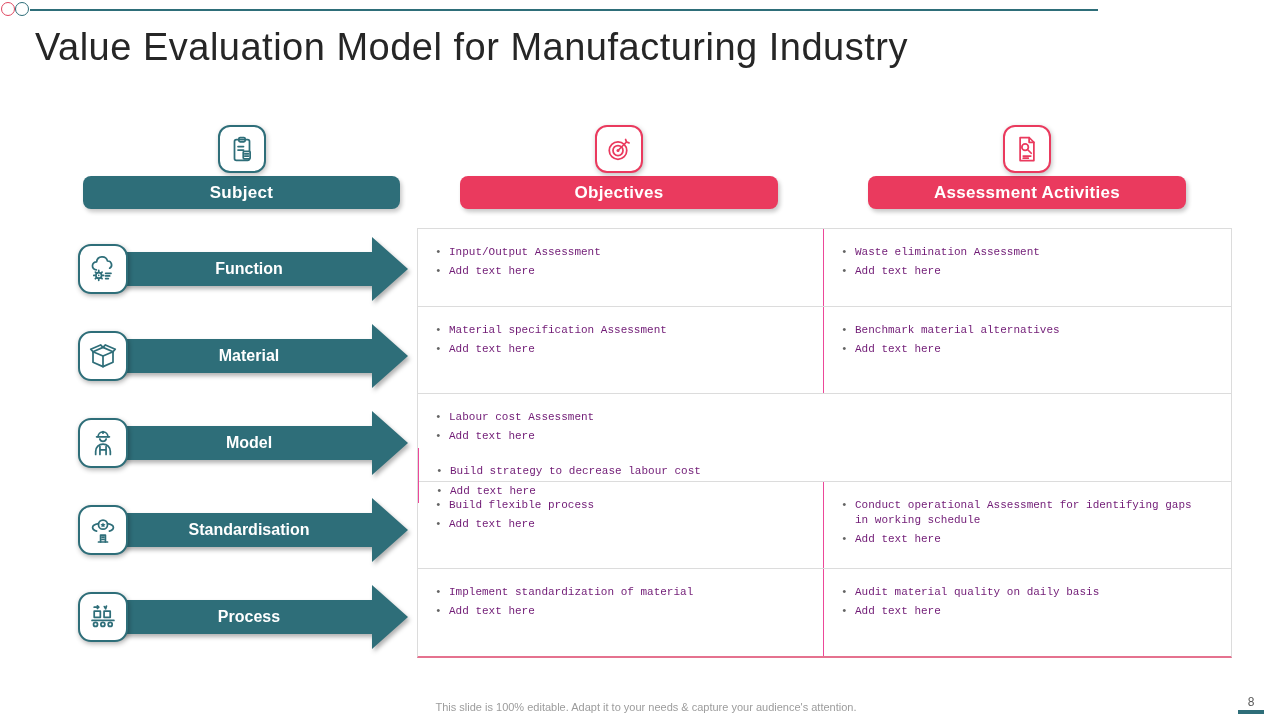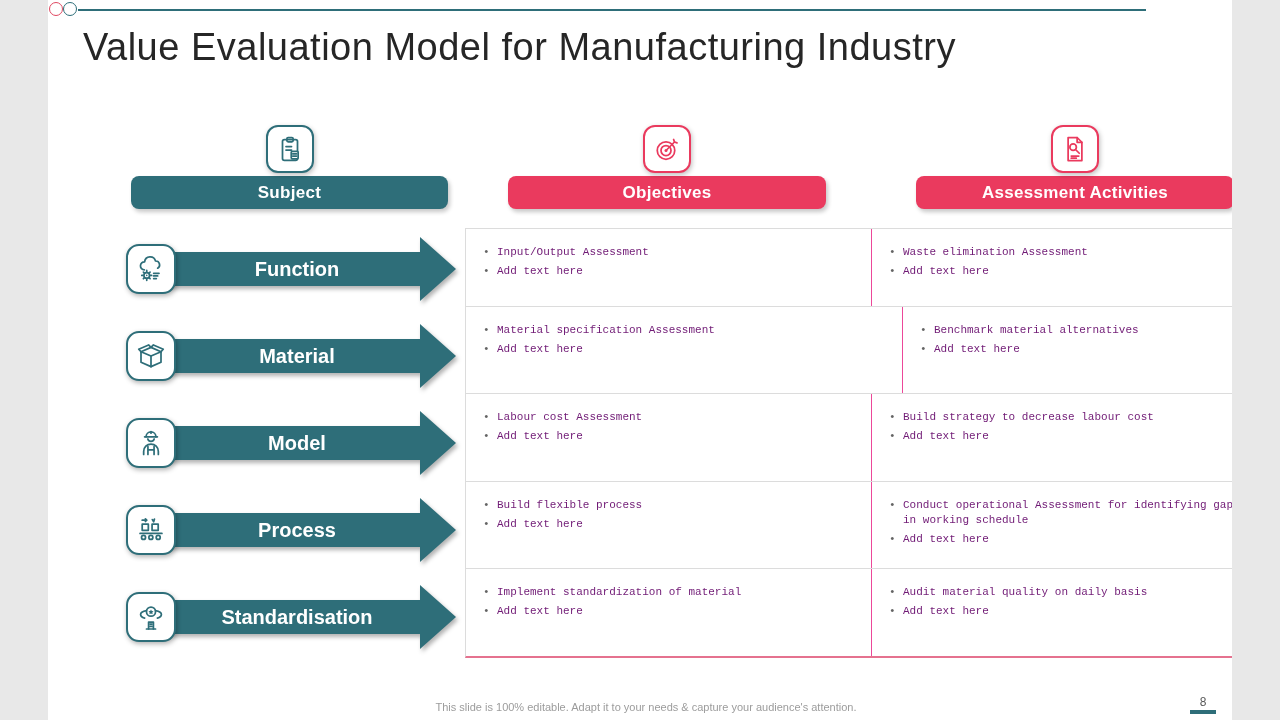--- a/index.html
+++ b/index.html
@@ -1,18 +1,18 @@
 <!DOCTYPE html>
 <html><head>
 <meta charset="utf-8">
 <style>
   * { box-sizing: border-box; }
   html,body { margin:0; padding:0; background:#e8e8e8; }
   .slide {
-    position:relative; width:1184px; height:720px; margin:0 auto;
+    position:relative; width:1280px; height:720px; margin:0 auto;
     background:#ffffff; overflow:hidden;
     font-family:"Liberation Sans", sans-serif;
   }
 
   
   .topline { position:absolute; left:30px; top:9px; width:1068px; height:2px; background:#2e6e79; }
   .deco-circle { position:absolute; top:2px; width:14px; height:14px; border-radius:50%; background:#fff; }
   .deco-circle.pink { left:1px; border:1.5px solid #e04861; }
   .deco-circle.teal { left:15px; border:1.5px solid #2e6e79; z-index:1; }
 
@@ -44,35 +44,35 @@
   .subject-row { display:flex; align-items:center; height:64px; margin-bottom:23px; }
   .subject-icon {
     flex:none; width:50px; height:50px; border:2px solid #2e6e79; border-radius:13px;
     background:#fff; color:#2e6e79; display:flex; align-items:center; justify-content:center;
     position:relative; z-index:2; box-shadow:1px 2px 5px rgba(0,0,0,0.3);
   }
   .arrow { flex:1; display:flex; align-items:center; margin-left:-12px;
            filter:drop-shadow(2px 3px 2px rgba(0,0,0,0.3)); }
   .arrow-body {
     flex:1; height:34px; background:#2e6e79; display:flex; align-items:center; justify-content:center;
-    color:#fff; font-weight:bold; font-size:20px; padding-left:10px;
+    color:#fff; font-weight:bold; font-size:16px; padding-left:10px;
   }
   .arrow-head { width:0; height:0; border-top:32px solid transparent;
                 border-bottom:32px solid transparent; border-left:36px solid #2e6e79; }
 
   
   .vtable {
     position:absolute; left:417px; top:228px; width:815px;
     border:1px solid #dcdcdc; border-bottom:2px solid #e5728f;
   }
   .trow { display:flex; }
   .trow + .trow { border-top:1px solid #dcdcdc; }
   .trow:nth-child(1) { height:77px; }
-  .trow:nth-child(2) { height:87px;gap:31px; }
-  .trow:nth-child(3) { height:88px; }
+  .trow:nth-child(2) { height:87px; }
+  .trow:nth-child(3) { height:88px;flex-direction:column; }
   .trow:nth-child(4) { height:87px; }
   .trow:nth-child(5) { height:88px; }
   .tcell { padding:16px 20px 0 14px; }
   .tcell.obj { width:405px; }
   .tcell.act { flex:1; border-left:1px solid #ec4899; }
   .tcell ul { list-style:none; margin:0; padding:0; }
   .tcell li {
     position:relative; padding-left:17px; margin-bottom:4px;
     color:#701a75; font-size:11px; line-height:1.38;font-family:Liberation Mono, monospace;
   }
@@ -199,58 +199,58 @@
         <div class="arrow-body">
             <span>Model</span>
           </div>
         <div class="arrow-head"></div>
       </div>
     </div>
 
     <div class="subject-row">
       <div class="subject-icon">
         <svg class="ico" width="32" height="32" viewBox="0 0 24 24" fill="none" stroke="currentColor" stroke-width="1.3" stroke-linecap="round" stroke-linejoin="round">
+          <circle cx="12" cy="8" r="3.4"></circle>
+          <path d="M12 6.3l.6 1.2 1.3.2-.9.9.2 1.3-1.2-.6-1.2.6.2-1.3-.9-.9 1.3-.2z" fill="currentColor" stroke="none"></path>
+          <path d="M8.6 7.2C6 7.6 4.2 8.8 4.2 10.2c0 1.2 1.2 2.2 3 2.6"></path>
+          <path d="M15.4 7.2c2.6.4 4.4 1.6 4.4 3 0 1.2-1.2 2.2-3 2.6"></path>
+          <path d="M10.2 21v-5.2h3.6V21"></path>
+          <path d="M8.6 21h6.8"></path>
+          <path d="M11.2 17.3h1.6M11.2 19.1h1.6"></path>
+        </svg>
+      </div>
+      <div class="arrow">
+        <div class="arrow-body">
+            <span>Standardisation</span>
+          </div>
+        <div class="arrow-head"></div>
+      </div>
+    </div>
+
+    <div class="subject-row">
+      <div class="subject-icon">
+        <svg class="ico" width="32" height="32" viewBox="0 0 24 24" fill="none" stroke="currentColor" stroke-width="1.3" stroke-linecap="round" stroke-linejoin="round">
           <path d="M5.4 4.6h3.4M8.8 4.6 7.8 3.6M8.8 4.6 7.8 5.6"></path>
           <path d="M13 4.2l1 1.6M14.6 3.8l-.6 2"></path>
           <rect x="5.4" y="7.6" width="4.6" height="4.6"></rect>
           <rect x="12.8" y="7.6" width="4.6" height="4.6"></rect>
           <path d="M3.8 14.6h16.4"></path>
           <circle cx="6.4" cy="17.6" r="1.5"></circle>
           <circle cx="11.9" cy="17.6" r="1.5"></circle>
           <circle cx="17.4" cy="17.6" r="1.5"></circle>
         </svg>
       </div>
       <div class="arrow">
         <div class="arrow-body">
             <span>Process</span>
           </div>
         <div class="arrow-head"></div>
       </div>
     </div>
 
-    <div class="subject-row">
-      <div class="subject-icon">
-        <svg class="ico" width="32" height="32" viewBox="0 0 24 24" fill="none" stroke="currentColor" stroke-width="1.3" stroke-linecap="round" stroke-linejoin="round">
-          <circle cx="12" cy="8" r="3.4"></circle>
-          <path d="M12 6.3l.6 1.2 1.3.2-.9.9.2 1.3-1.2-.6-1.2.6.2-1.3-.9-.9 1.3-.2z" fill="currentColor" stroke="none"></path>
-          <path d="M8.6 7.2C6 7.6 4.2 8.8 4.2 10.2c0 1.2 1.2 2.2 3 2.6"></path>
-          <path d="M15.4 7.2c2.6.4 4.4 1.6 4.4 3 0 1.2-1.2 2.2-3 2.6"></path>
-          <path d="M10.2 21v-5.2h3.6V21"></path>
-          <path d="M8.6 21h6.8"></path>
-          <path d="M11.2 17.3h1.6M11.2 19.1h1.6"></path>
-        </svg>
-      </div>
-      <div class="arrow">
-        <div class="arrow-body">
-            <span>Standardisation</span>
-          </div>
-        <div class="arrow-head"></div>
-      </div>
-    </div>
-
   </div>
 
   <div class="vtable">
 
     <div class="trow">
       <div class="tcell obj">
         <ul>
           <li>Input/Output Assessment</li>
           <li>Add text here</li>
         </ul>

